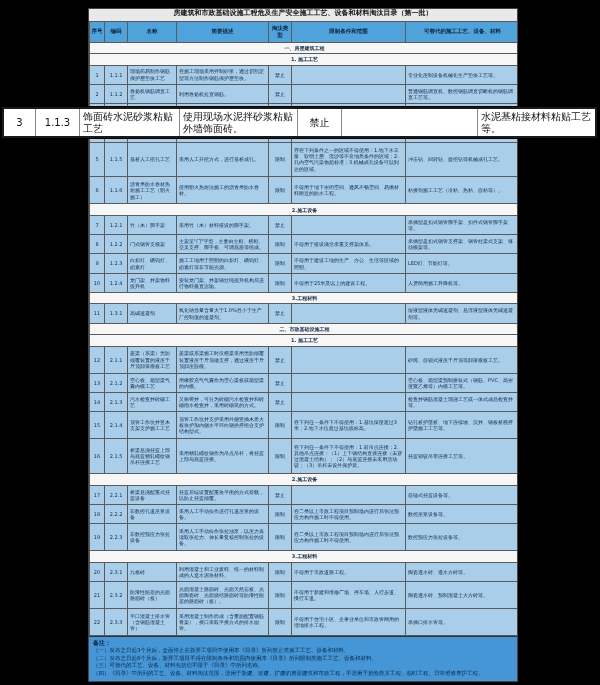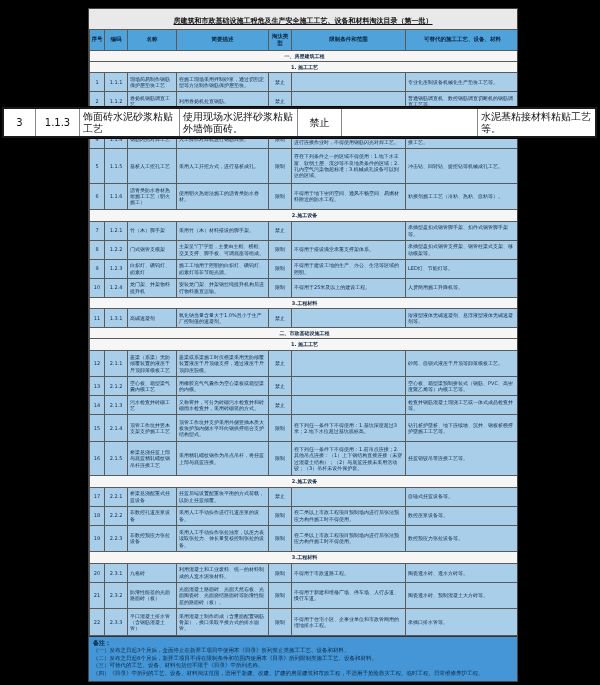--- a/index.html
+++ b/index.html
@@ -6,21 +6,21 @@
   html,body { width:600px; height:685px; overflow:hidden; }
   body { background:#000; font-family:"DejaVu Sans", sans-serif; position:relative; }
 
   .page {
     position:absolute; left:88px; top:8px; width:430px; height:674px;
     background:#ececec; border:1px solid #444;
     display:flex; flex-direction:column; overflow:hidden;
   }
   .doc-title {
     font-size:7px; font-weight:bold; color:#141414; text-align:center;
-    padding:8px 6px 3px 6px; line-height:1.25; background:#e9e9e9;text-decoration:underline;
+    padding:0 6px 3px 6px; line-height:1.25; background:#e9e9e9;
   }
   table.catalog { width:100%; border-collapse:collapse; table-layout:fixed; flex:1 1 auto; }
   table.catalog th, table.catalog td {
     border:1px solid #5a5a5a; font-size:5px; line-height:1.25;
     padding:1px 2px; vertical-align:middle; word-break:break-all; color:#132c4a;
   }
   table.catalog th {
     background:#4FA3DA; color:#0b2540; font-weight:bold; font-size:5.5px;
     text-align:center; padding:3px 1px;
   }

